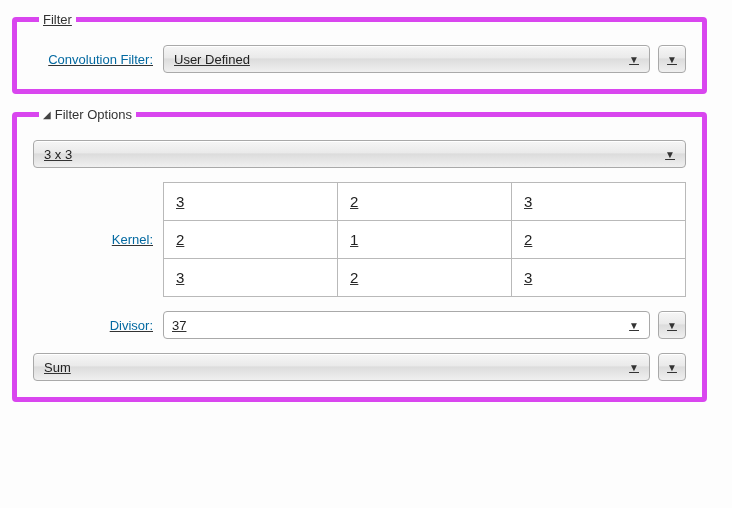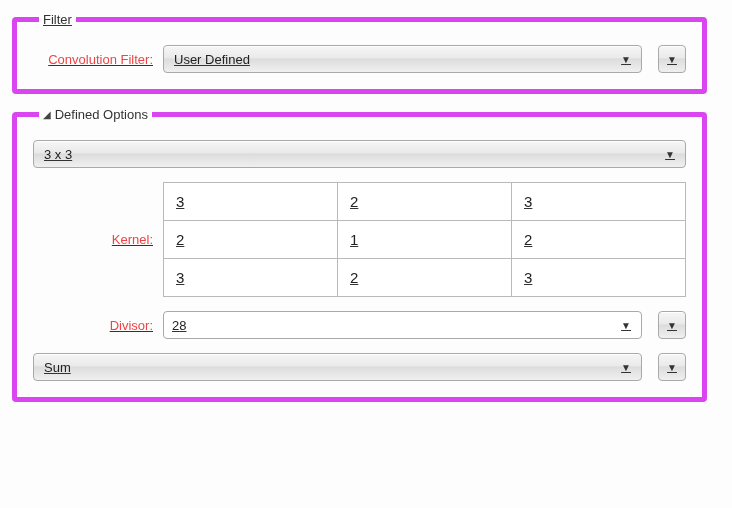--- a/index.html
+++ b/index.html
@@ -41,27 +41,27 @@
   .row {
     display: flex;
     align-items: center;
     margin-bottom: 14px;
   }
   .row:last-child { margin-bottom: 0; }
   .lbl {
     width: 130px;
     text-align: right;
     padding-right: 10px;
-    color: #ef4444;
+    color: #0369a1;
   }
   .ctrl {
     flex: 1;
     display: flex;
     align-items: center;
-    gap: 16px;
+    gap: 8px;
   }
   .combo {
     flex: 1;
     height: 28px;
     border: 1px solid #a9a9a9;
     border-radius: 4px;
     padding: 0 10px;
     display: flex;
     align-items: center;
     justify-content: space-between;
@@ -128,21 +128,21 @@
         <span class="arrow">▼</span>
       </div>
     </div>
   </div>
 </fieldset>
 
 <fieldset class="group">
   <legend>
     <span class="legend-wrap">
       <span class="tri">◢</span>
-      <span>Defined Options</span>
+      <span>Filter Options</span>
     </span>
   </legend>
 
   <div class="row">
     <div class="ctrl">
       <div class="combo">
         <span class="val">3 x 3</span>
         <span class="arrow">▼</span>
       </div>
     </div>
@@ -170,21 +170,21 @@
         </tr>
       </tbody>
         </table>
     </div>
   </div>
 
   <div class="row">
     <div class="lbl">Divisor:</div>
     <div class="ctrl">
       <div class="combo editable">
-        <span class="val">28</span>
+        <span class="val">37</span>
         <span class="arrow">▼</span>
       </div>
       <div class="sqbtn">
         <span class="arrow">▼</span>
       </div>
     </div>
   </div>
 
   <div class="row">
     <div class="ctrl">

